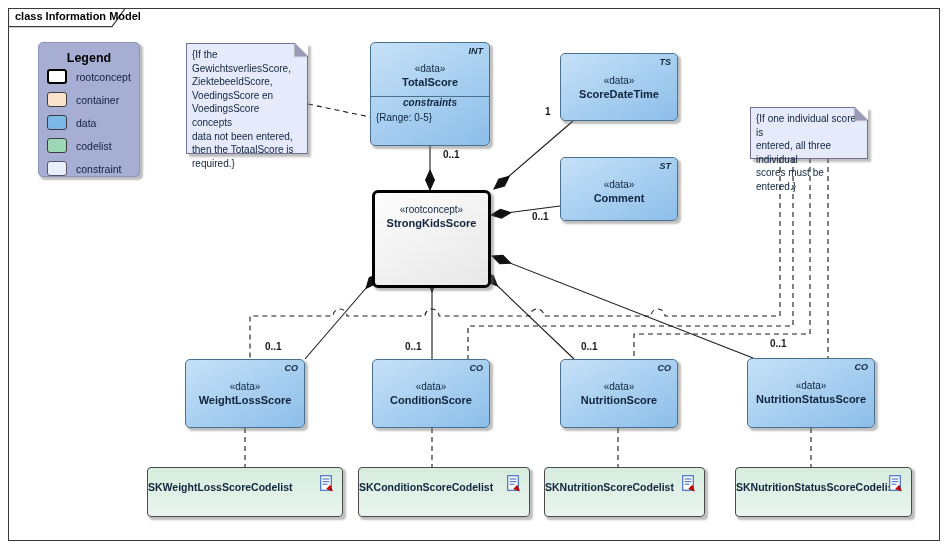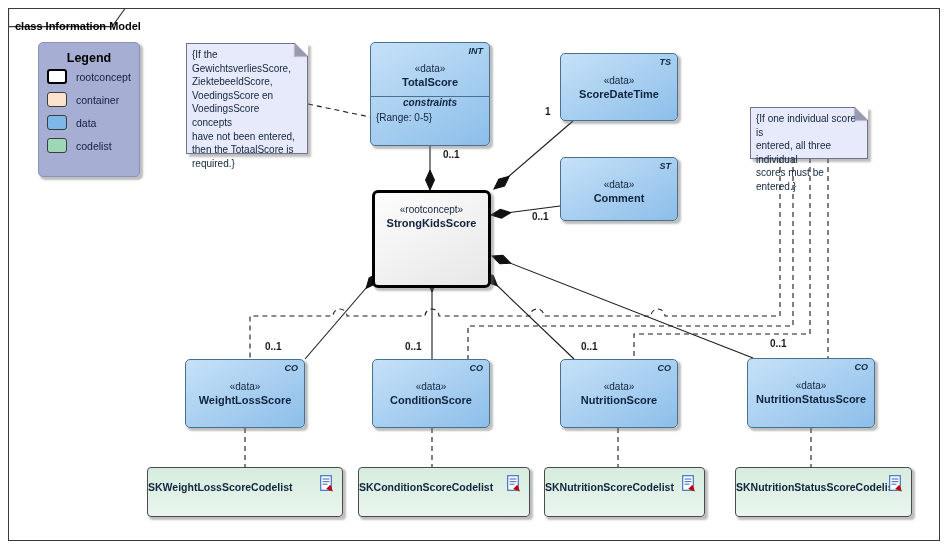--- a/index.html
+++ b/index.html
@@ -1,21 +1,21 @@
 <!DOCTYPE html>
 <html><head>
 <meta charset="utf-8">
 <style>
   html,body{margin:0;padding:0;background:#fff;}
   #canvas{position:relative;width:944px;height:546px;background:#fff;overflow:hidden;
           font-family:"Liberation Sans",sans-serif;color:#10243d;}
   
   #frame{position:absolute;left:8px;top:8px;width:930px;height:531px;border:1.4px solid #3a3a3a;}
   #tab{position:absolute;left:8px;top:8px;width:130px;height:20px;}
-  #tab-label{position:absolute;left:15px;top:20px;font-size:11px;font-weight:bold;color:#000;white-space:nowrap;}
+  #tab-label{position:absolute;left:15px;top:10px;font-size:11px;font-weight:bold;color:#000;white-space:nowrap;}
   
   #edges{position:absolute;left:0;top:0;width:944px;height:546px;}
   .solid{stroke:#1a1a1a;stroke-width:1.1;fill:none;}
   .dashed{stroke:#1a1a1a;stroke-width:1.1;fill:none;stroke-dasharray:5 4;}
   .diamond{fill:#111;stroke:#111;}
   
   .cls{position:absolute;box-sizing:border-box;border:1.2px solid #49708f;border-radius:5px;
        background:linear-gradient(150deg,#c6e1f8 0%,#8cbee9 100%);
        box-shadow:2.5px 2.5px 2px rgba(110,110,110,.45);text-align:center;}
   .tag{position:absolute;top:3px;right:6px;font-size:9px;font-style:italic;font-weight:bold;color:#13283f;}
@@ -110,28 +110,32 @@
       <span class="lg-label">container</span>
     </div>
     <div class="lg-row">
       <span class="lg-swatch sw-data"></span>
       <span class="lg-label">data</span>
     </div>
     <div class="lg-row">
       <span class="lg-swatch sw-codelist"></span>
       <span class="lg-label">codelist</span>
     </div>
+    <div class="lg-row">
+      <span class="lg-swatch sw-constraint"></span>
+      <span class="lg-label">constraint</span>
+    </div>
   </div>
 
   <div class="note" style="left:186px;top:43px;width:122px;height:111px;"><span>{If the
 GewichtsverliesScore,
 ZiektebeeldScore,
 VoedingsScore en
 VoedingsScore concepts
-have not been entered,
+data not been entered,
 then the TotaalScore is
 required.}</span></div>
 
   <div class="note" style="left:750px;top:107px;width:118px;height:52px;"><span>{If one individual score is
 entered, all three individual
 scores must be entered.}</span></div>
 
   <div class="cls" style="left:370px;top:42px;width:120px;height:104px;">
     <span class="tag">INT</span>
     <div class="name-comp">

